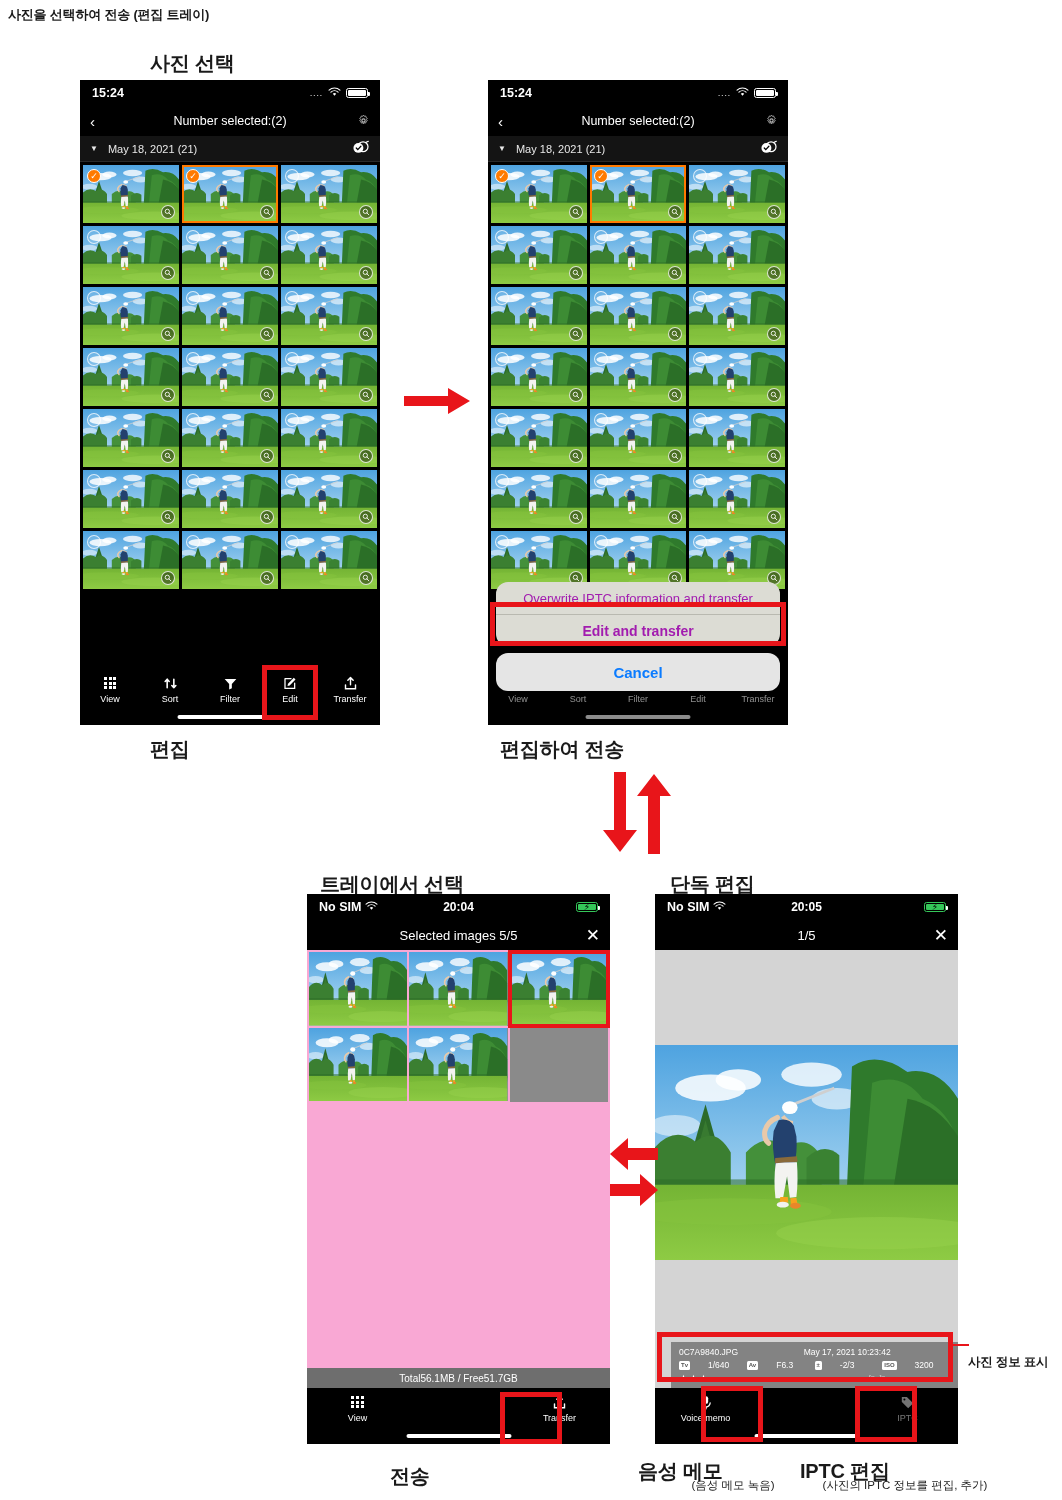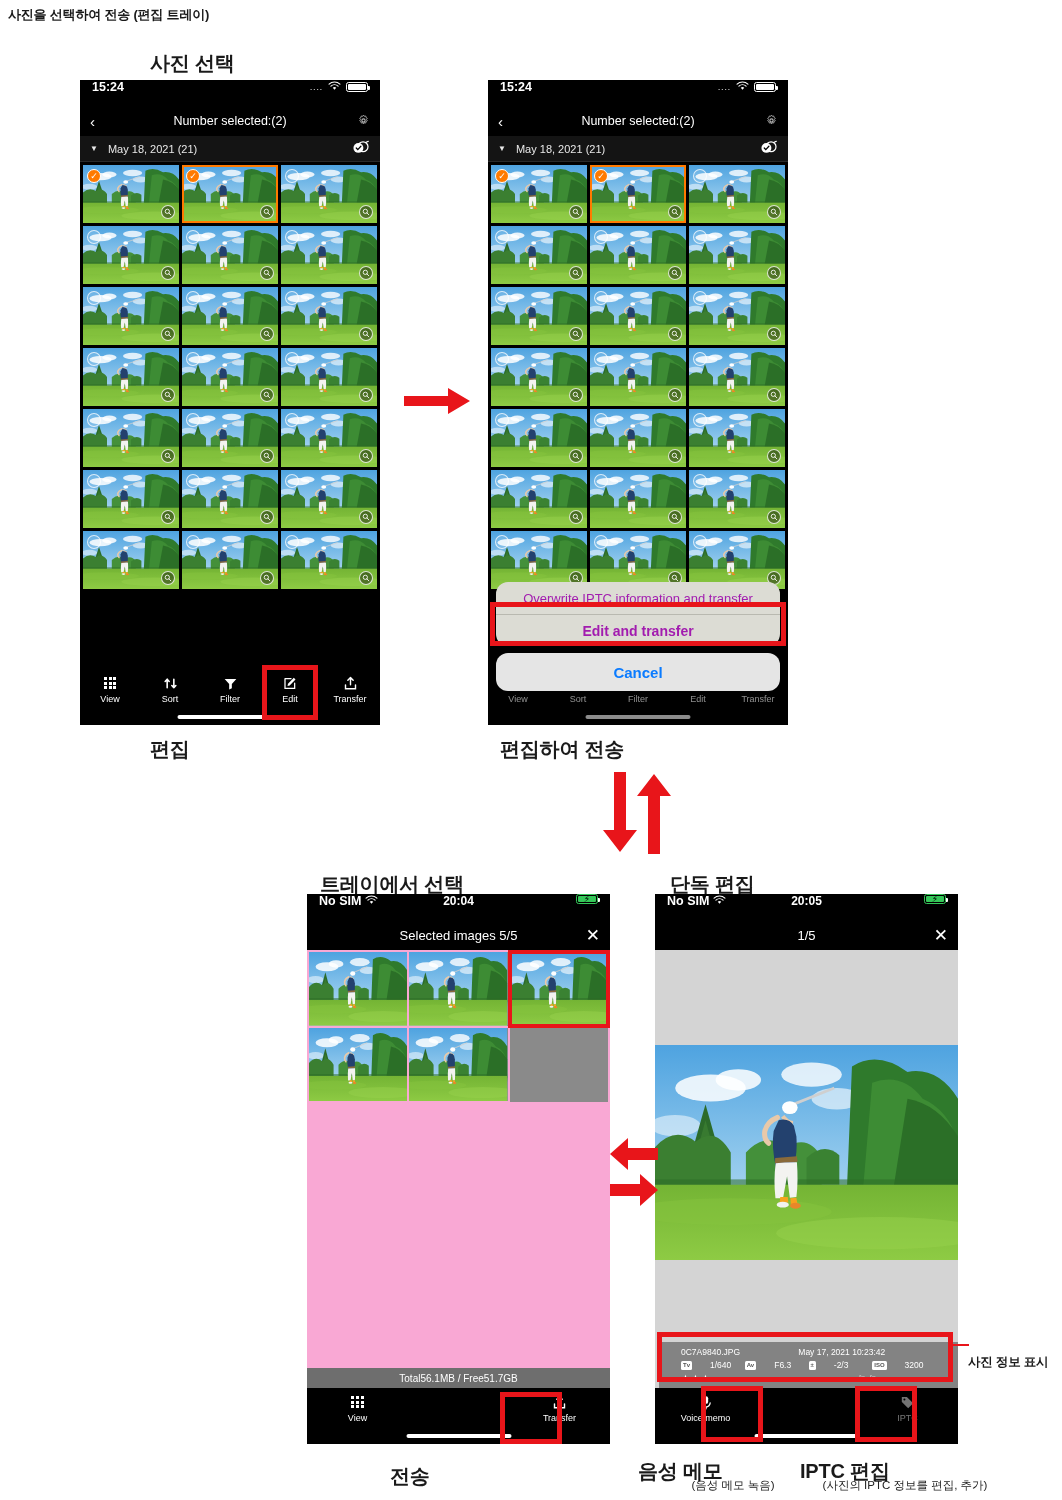--- a/index.html
+++ b/index.html
@@ -30,21 +30,21 @@
   
   .phone {
     background: #000;
     overflow: hidden;
     position: absolute;
   }
   .phone-inner { position: relative; width:100%; height:100%; }
 
   
   .statusbar {
-    height: 26px; display:flex; align-items:flex-start;
+    height: 26px; display:flex; align-items:center;
     padding: 0 12px; color:#fff; font-size: 12.5px; font-weight:700;
     position: relative;
   }
   .sb-left { display:flex; align-items:center; gap:4px; }
   .sb-center { position:absolute; left:0; right:0; text-align:center; font-size:12px; font-weight:700; pointer-events:none;}
   .sb-right { margin-left:auto; display:flex; align-items:center; gap:5px; z-index:2;}
   .dots { letter-spacing:1px; font-size:8px; color:#bbb; }
   .wifi { display:inline-block; }
   .batt {
     width: 22px; height: 10px; border:1.2px solid #fff; border-radius:2.5px;
@@ -130,22 +130,22 @@
   .tray-cell.sel{ outline:4px solid #e8151a; outline-offset:-2px; z-index:3;}
   .tray-footer{
     position:absolute; left:0; right:0; bottom:0; height:20px; background:#6e6e6e;
     color:#fff; font-size:10px; display:flex; align-items:center; justify-content:center;
   }
 
   
   .edit-canvas{ position:absolute; left:0; right:0; top:56px; bottom:56px; background:#d4d4d4;}
   .edit-photo{ position:absolute; left:0; right:0; top:95px; height:215px;}
   .exif{
-    position:absolute; left:4px; right:0; bottom:0; background:rgba(120,120,120,0.88);
-    color:#fff; font-size:8.5px; padding:5px 22px 4px;
+    position:absolute; left:16px; right:0; bottom:0; background:rgba(120,120,120,0.88);
+    color:#fff; font-size:8.5px; padding:5px 8px 4px;
   }
   .exif-row{ display:flex; align-items:center; margin-bottom:3px;}
   .exif-row .c1{ width:46%; }
   .exif-row .c2{ width:54%; }
   .exif-row4 > div{ width:25%; display:flex; align-items:center; gap:18px;}
   .tagbox{
     display:inline-flex;align-items:center;justify-content:center;
     background:#fff;color:#555; font-size:6px;font-weight:700;
     padding:0 2px; height:9px; border-radius:1.5px; line-height:1;
   }

